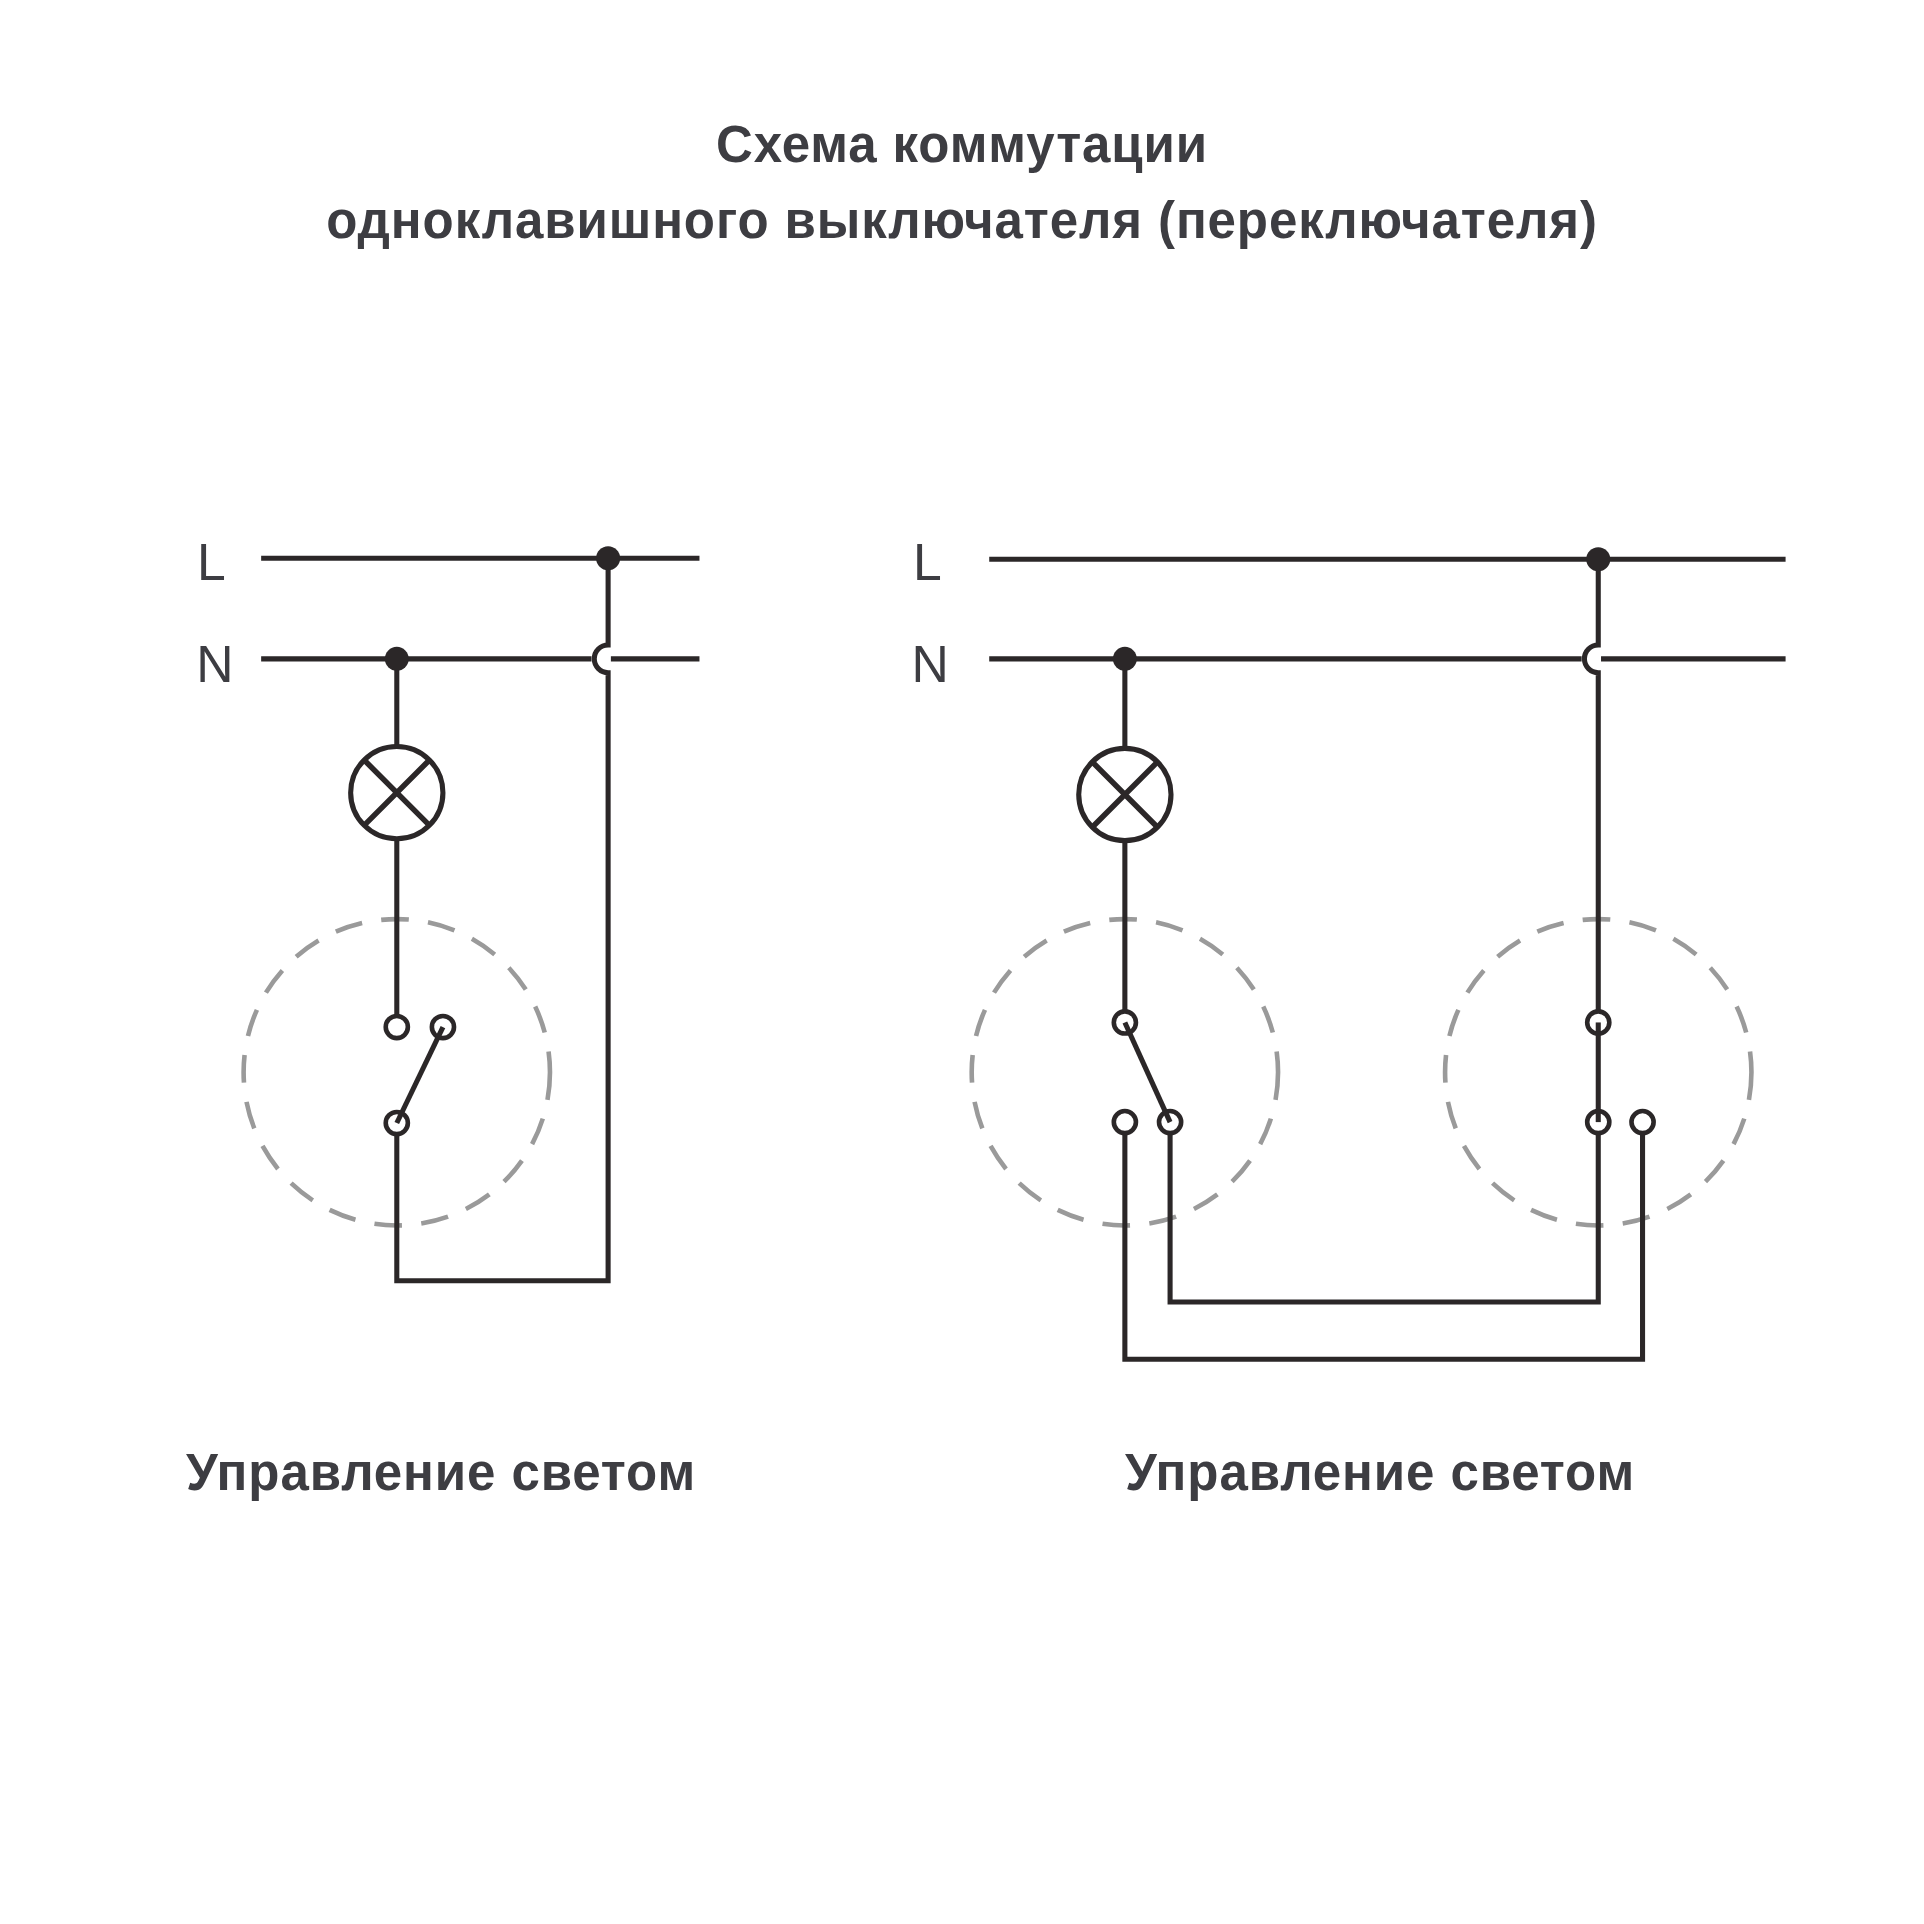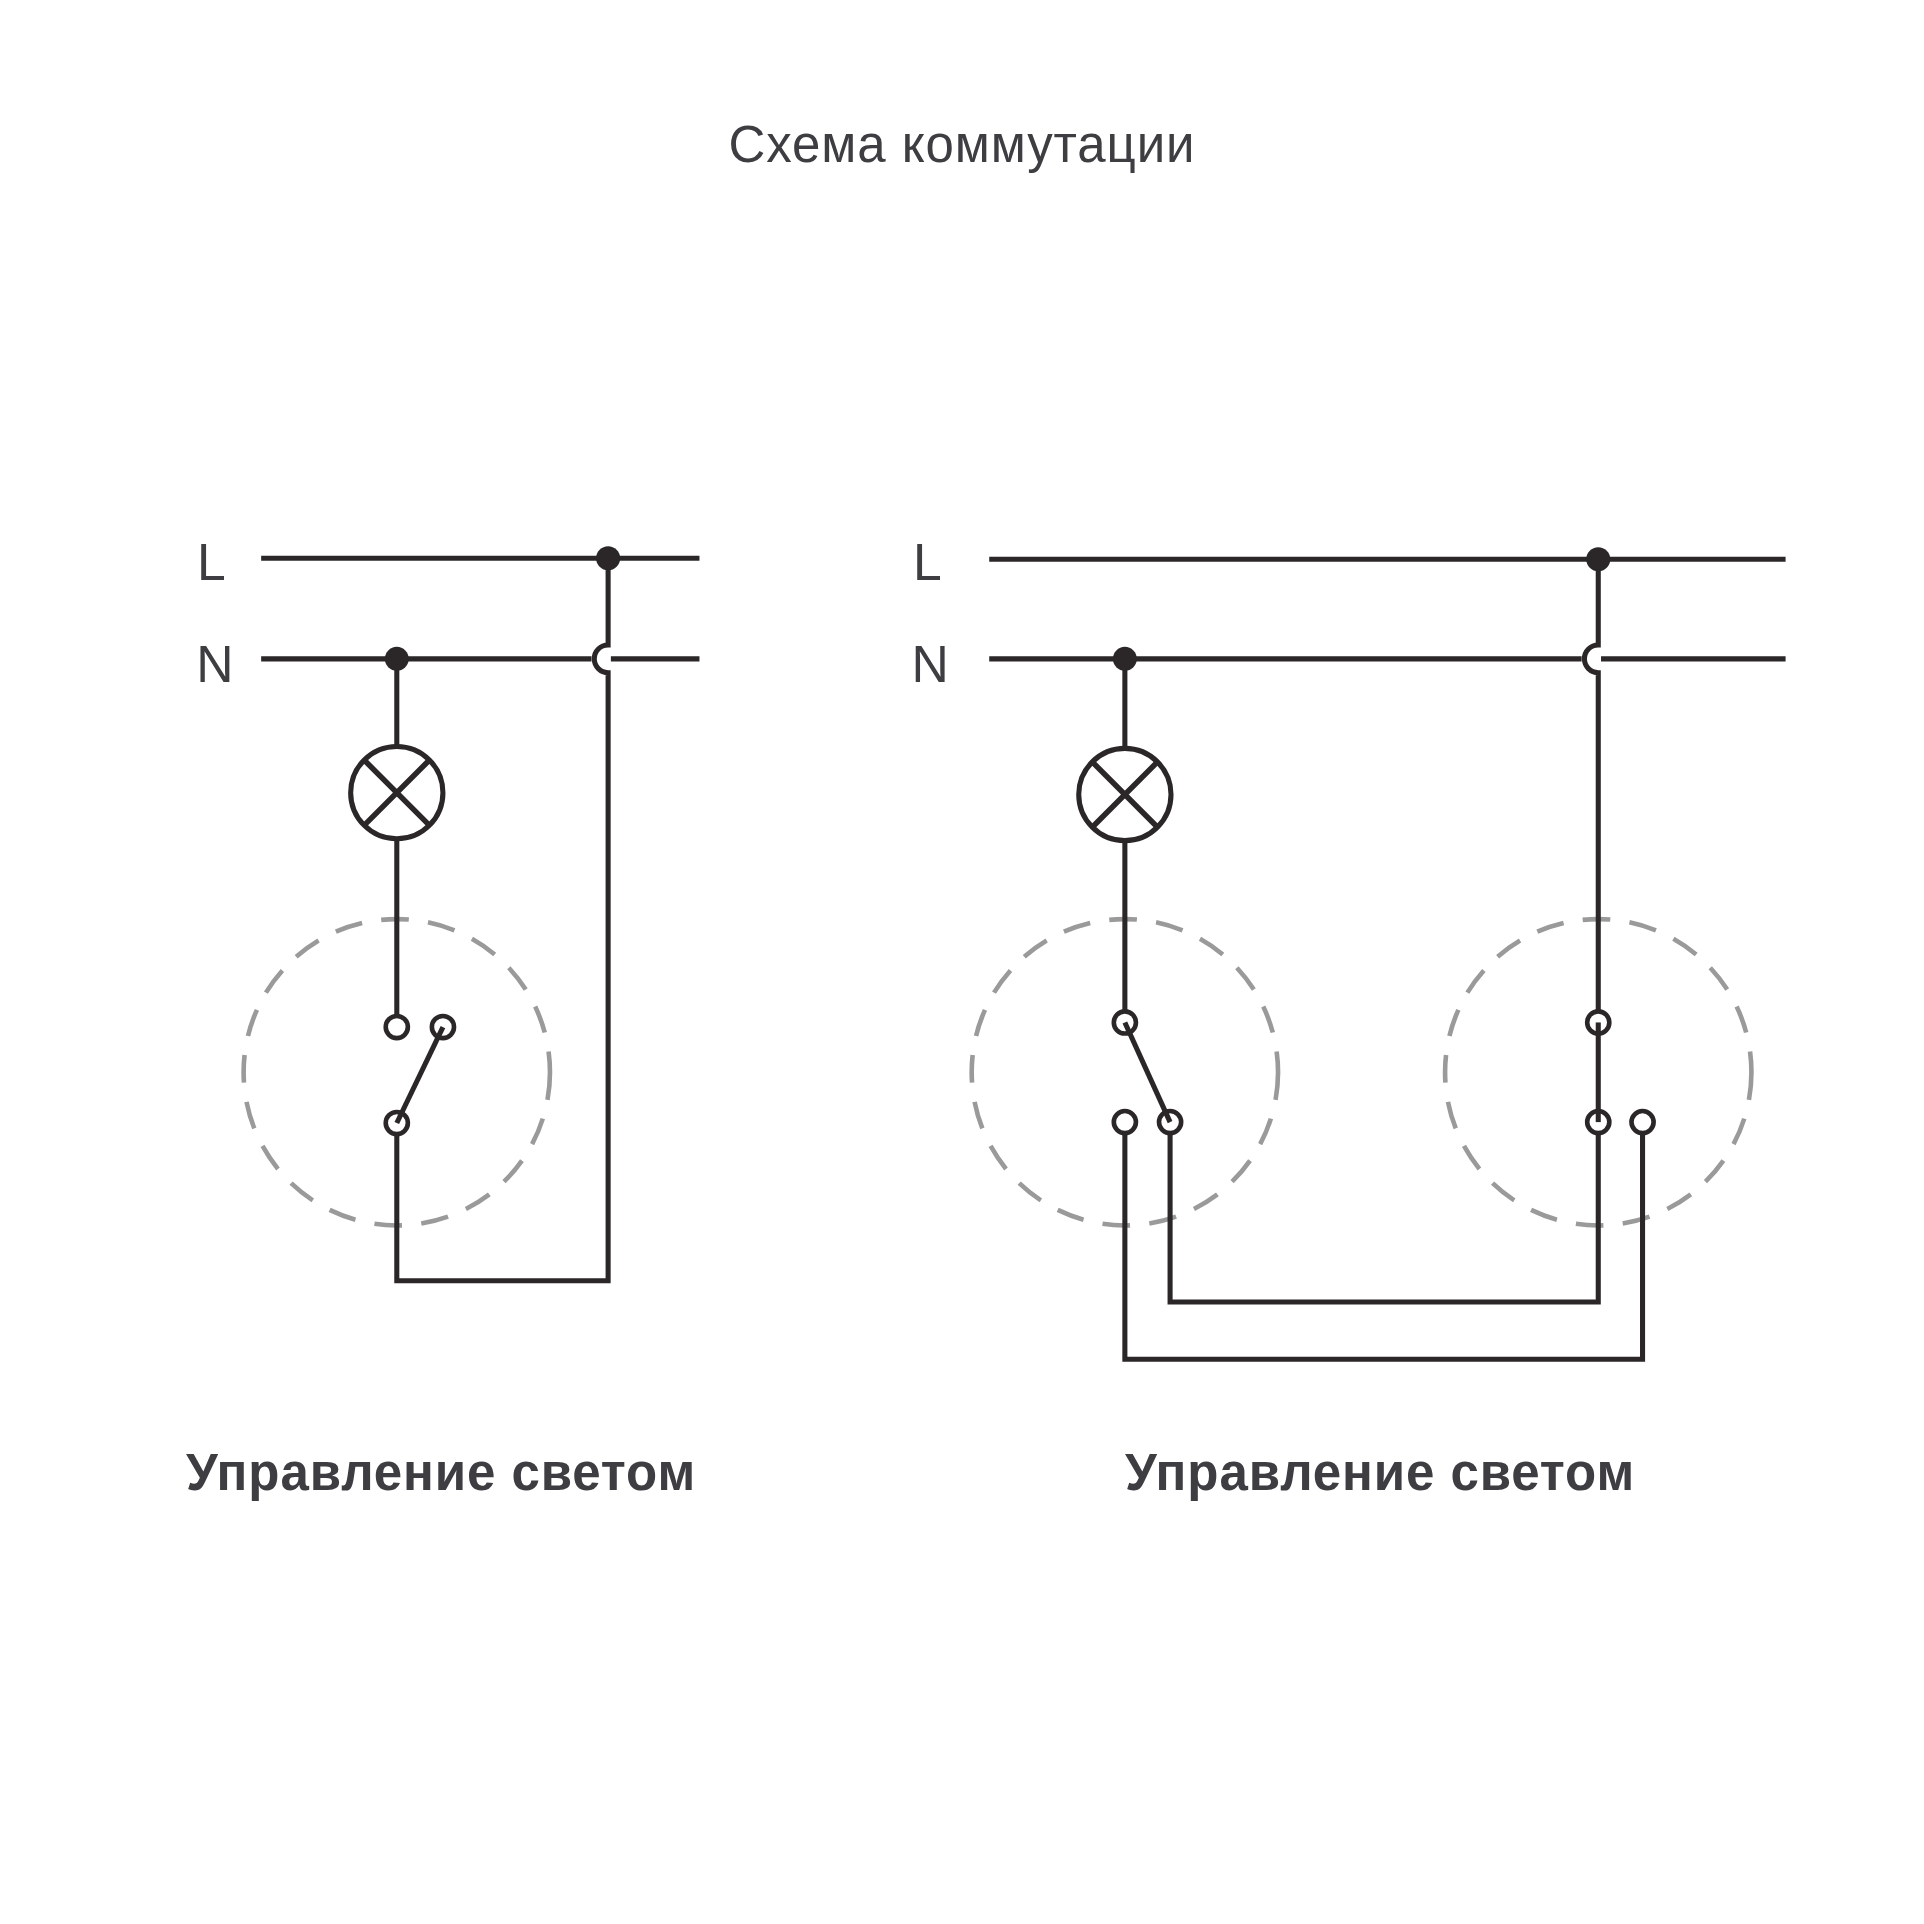--- a/index.html
+++ b/index.html
@@ -9,21 +9,21 @@
     background:#ffffff;
     font-family:"Liberation Sans", sans-serif;
     color:#3d3d42;
     overflow:hidden;
   }
   .title{
     position:absolute;
     top:107px;left:0;width:1924px;
     text-align:center;
     font-size:51px;
-    font-weight:400;
+    font-weight:700;
     line-height:76px;
     letter-spacing:0.9px;
   }
   .caption{
     position:absolute;
     top:1438px;
     transform:translateX(-50%);
     text-align:center;
     font-size:51px;
     font-weight:700;
@@ -49,20 +49,21 @@
     text-anchor:middle;
   }
 </style>
 </head>
 <body>
 
 <div class="canvas">
 
   <div class="title">
     <div>Схема коммутации</div>
+    <div>одноклавишного выключателя (переключателя)</div>
   </div>
 
   <svg width="1924" height="1924" viewBox="0 0 2085 2085">
 
     <g>
 
       <circle class="dash-circle" cx="430" cy="1162" r="166"></circle>
 
       <path class="wire" d="M283 605 H758"></path>
 

